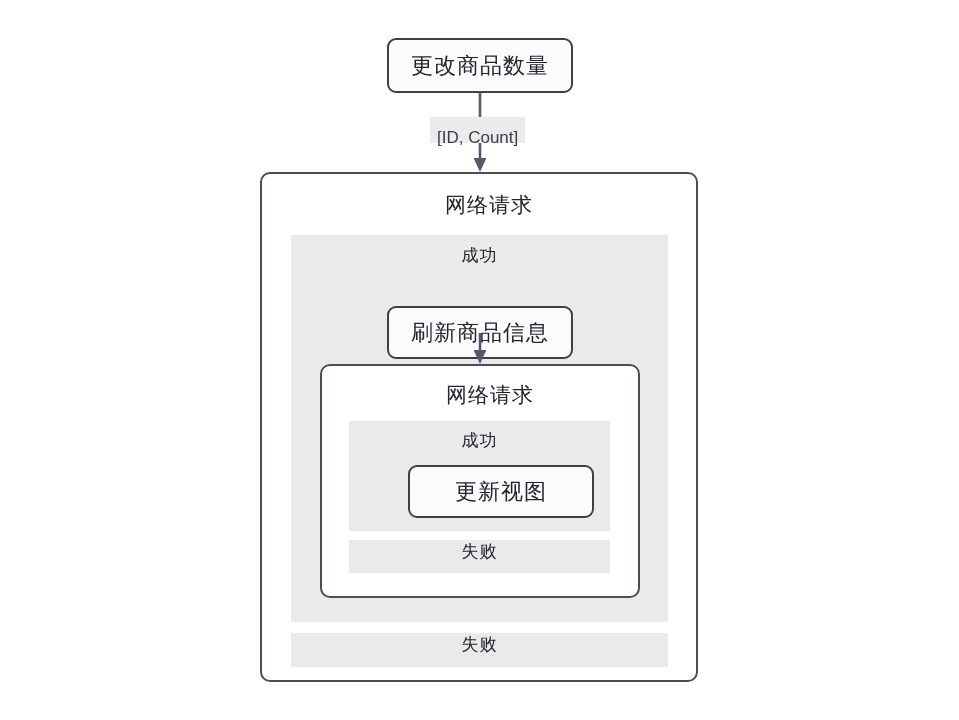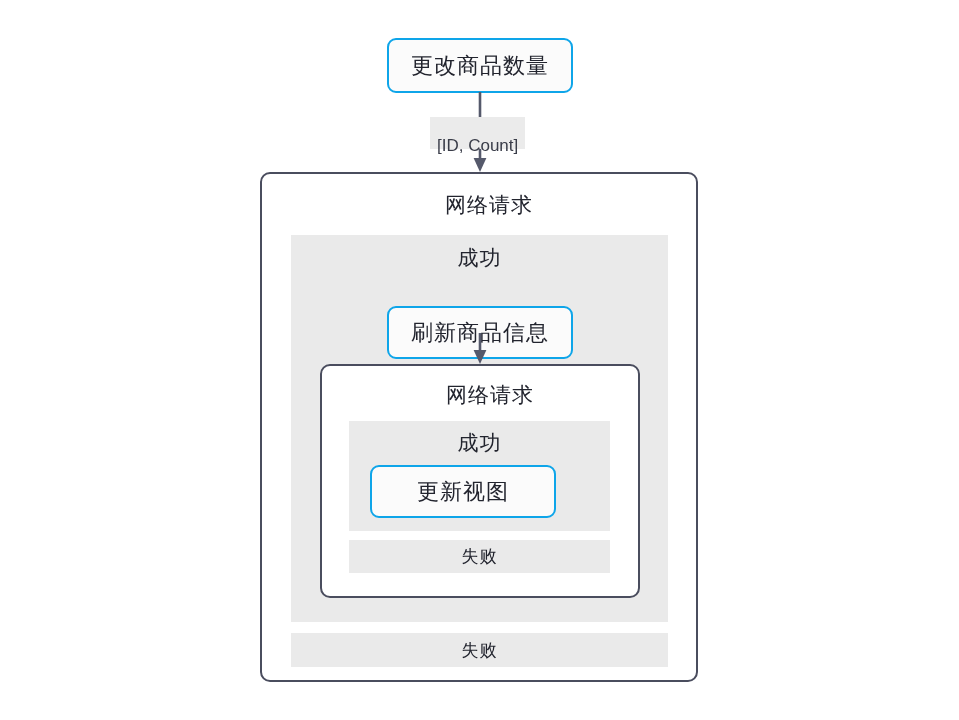--- a/index.html
+++ b/index.html
@@ -19,21 +19,21 @@
     width: 959px;
     height: 720px;
     background: #ffffff;
   }
 
   
   .node {
     position: absolute;
     box-sizing: border-box;
     background: #fbfbfb;
-    border: 2px solid #0ea5e9;
+    border: 2px solid #404040;
     border-radius: 9px;
     display: flex;
     align-items: center;
     justify-content: center;
     color: #22242e;
     letter-spacing: 1px;
     font-weight: 400;
   }
   .node-label {
     font-size: 22px;
@@ -65,47 +65,47 @@
   .panel {
     position: absolute;
     box-sizing: border-box;
     background: #eaeaea;
   }
   .panel-title {
     position: absolute;
     left: 0;
     right: 0;
     text-align: center;
-    font-size: 21px;
+    font-size: 17px;
     letter-spacing: 1px;
     color: #22242e;
     white-space: nowrap;
   }
   .panel-centered {
     display: flex;
-    align-items: center;
+    align-items: flex-start;
     justify-content: center;
     font-size: 17px;
     letter-spacing: 1px;
     color: #22242e;
   }
 
   
   .edge {
     position: absolute;
     overflow: visible;
   }
   .edge-label {
     position: absolute;
     background: #ebebeb;
     color: #3a3d49;
     font-size: 17px;
     line-height: 26px;
     height: 26px;
-    padding: 16px 7px;
+    padding: 8px 7px;
     white-space: nowrap;
     box-sizing: border-box;
   }
 </style>
 </head>
 <body>
 
 <div id="canvas">
 
   <div class="node" style="left:387px; top:38px; width:186px; height:55px;">
@@ -136,21 +136,21 @@
   </svg>
 
   <div class="group" style="left:320px; top:364px; width:320px; height:234px;">
     <div class="group-title" style="top:15px;">网络请求</div>
   </div>
 
   <div class="panel" style="left:349px; top:421px; width:261px; height:110px;">
     <div class="panel-title" style="top:8px;">成功</div>
   </div>
 
-  <div class="node" style="left:370px; top:465px; width:186px; height:53px;">
+  <div class="node" style="left:408px; top:465px; width:186px; height:53px;">
     <span class="node-label">更新视图</span>
   </div>
 
   <div class="panel panel-centered" style="left:349px; top:540px; width:261px; height:33px;">
     <span>失败</span>
   </div>
 
   <div class="panel panel-centered" style="left:291px; top:633px; width:377px; height:34px;">
     <span>失败</span>
   </div>

